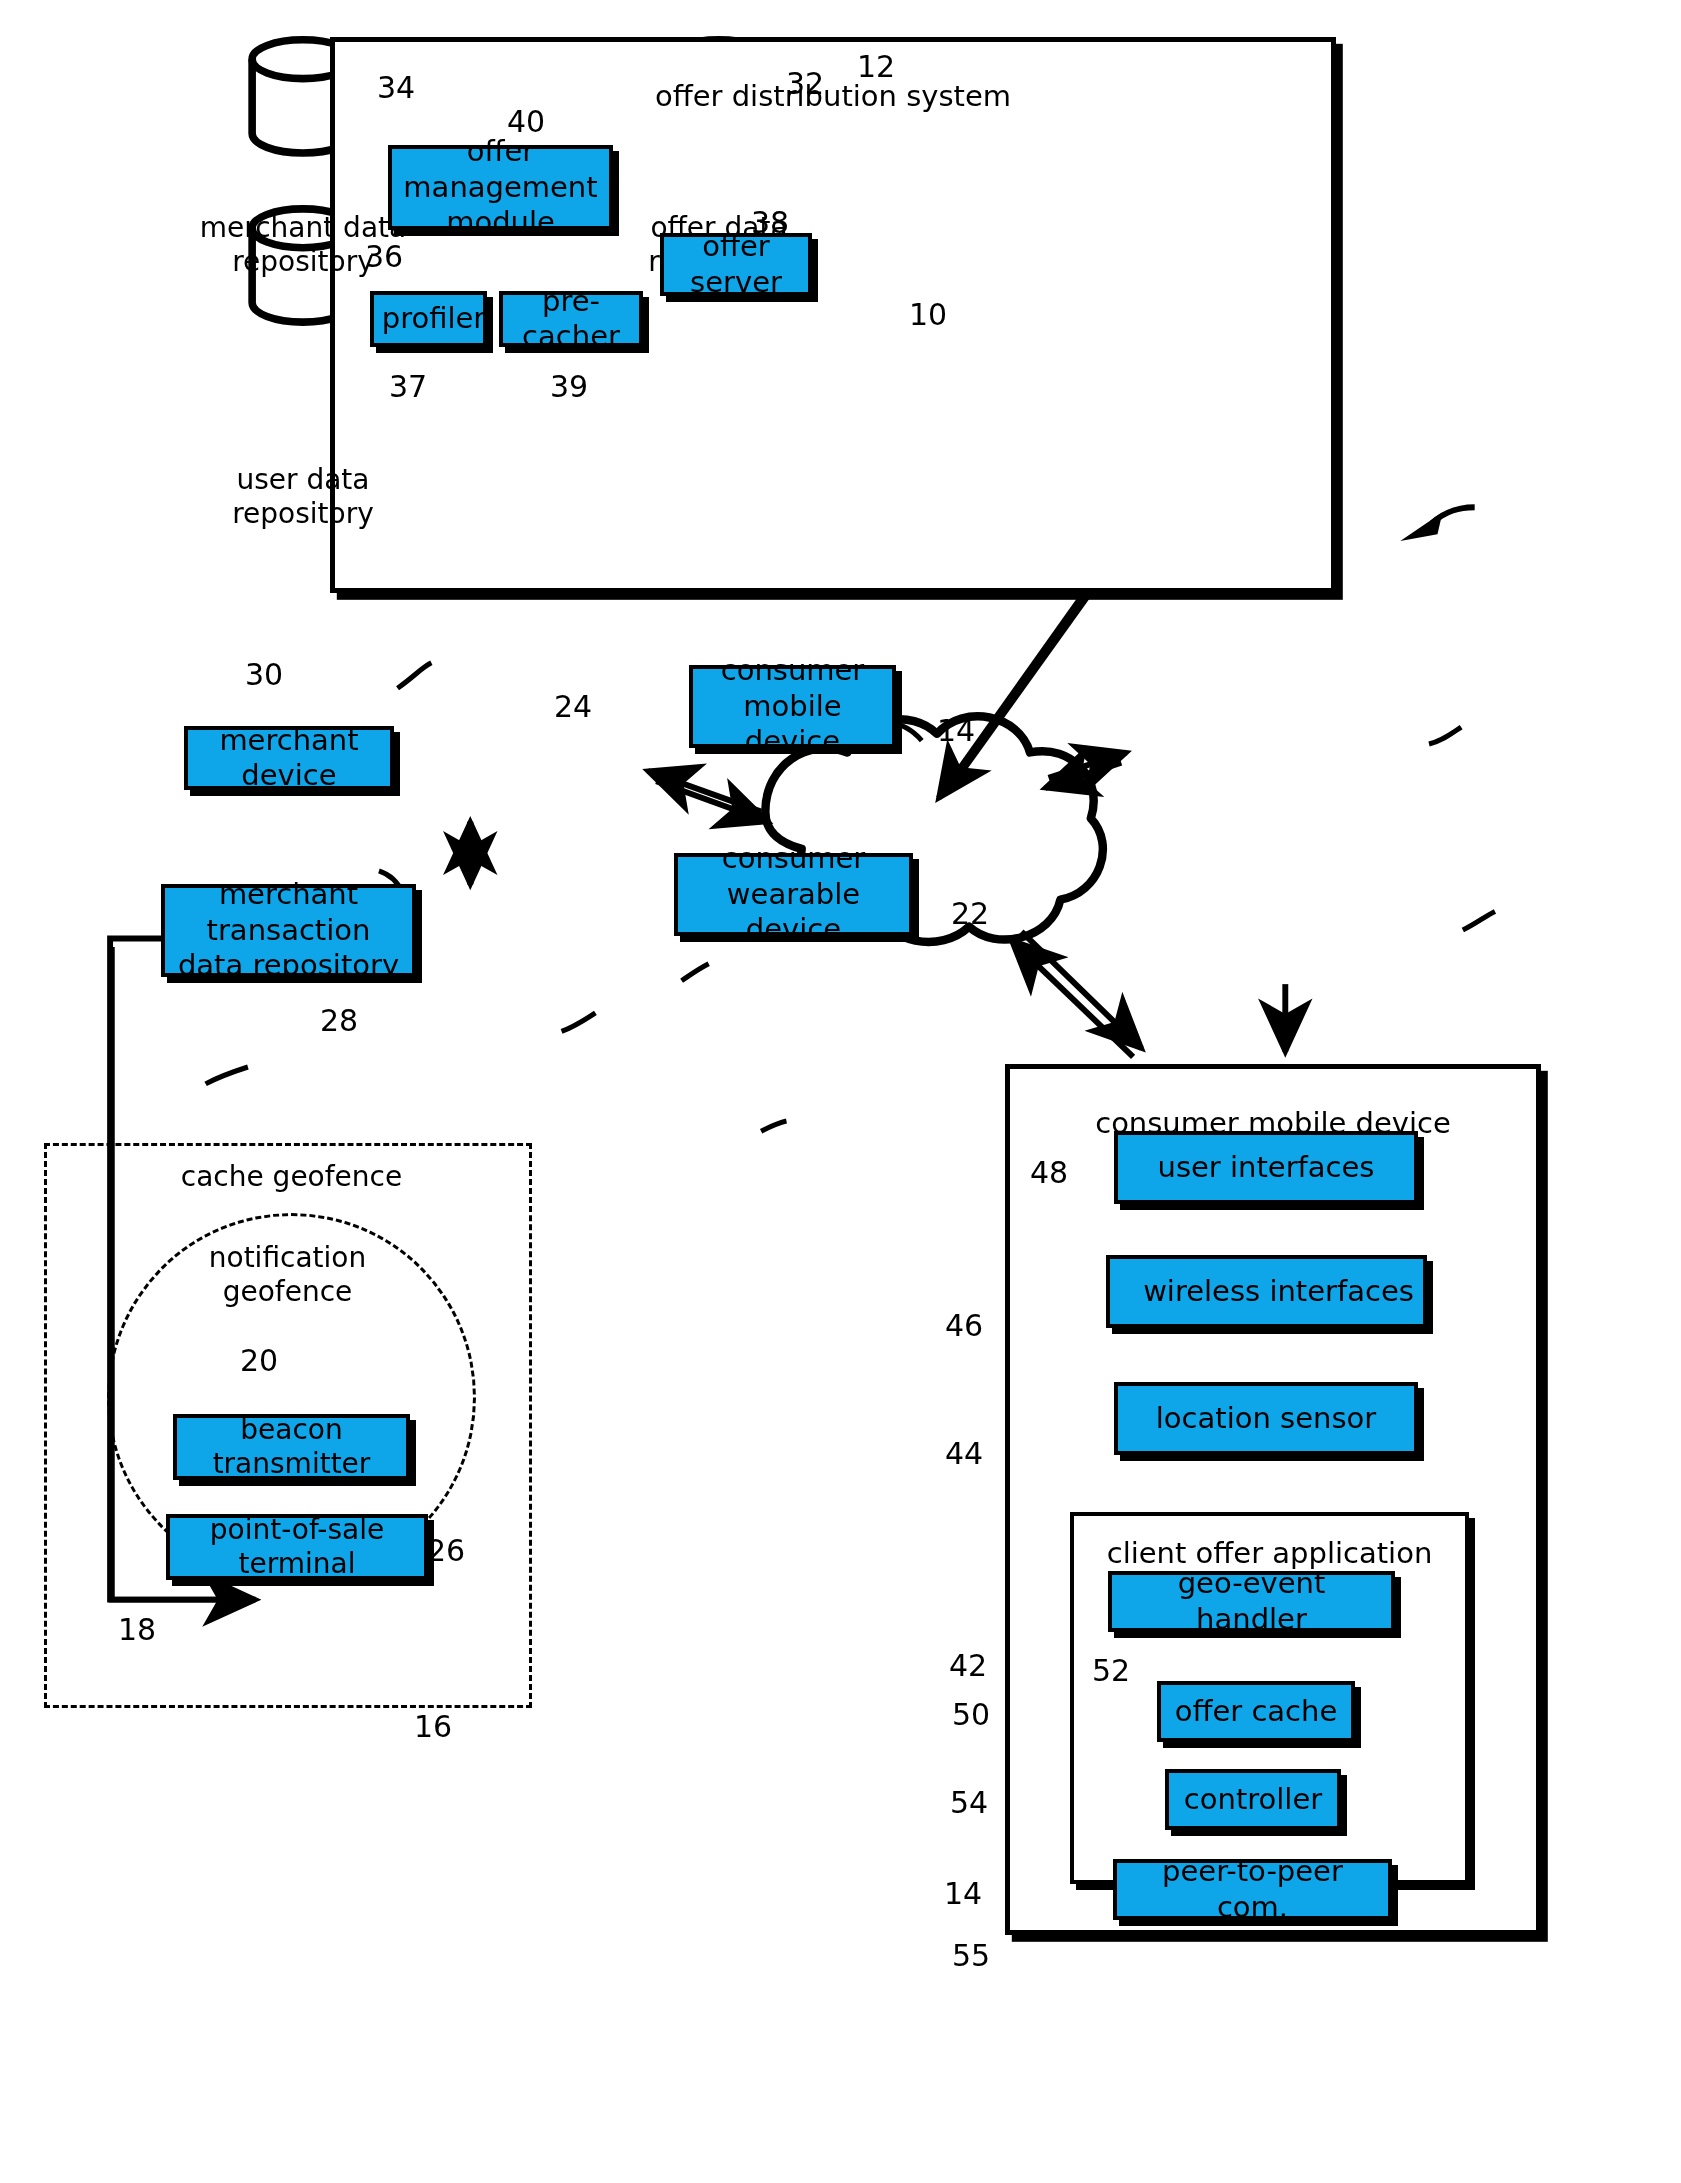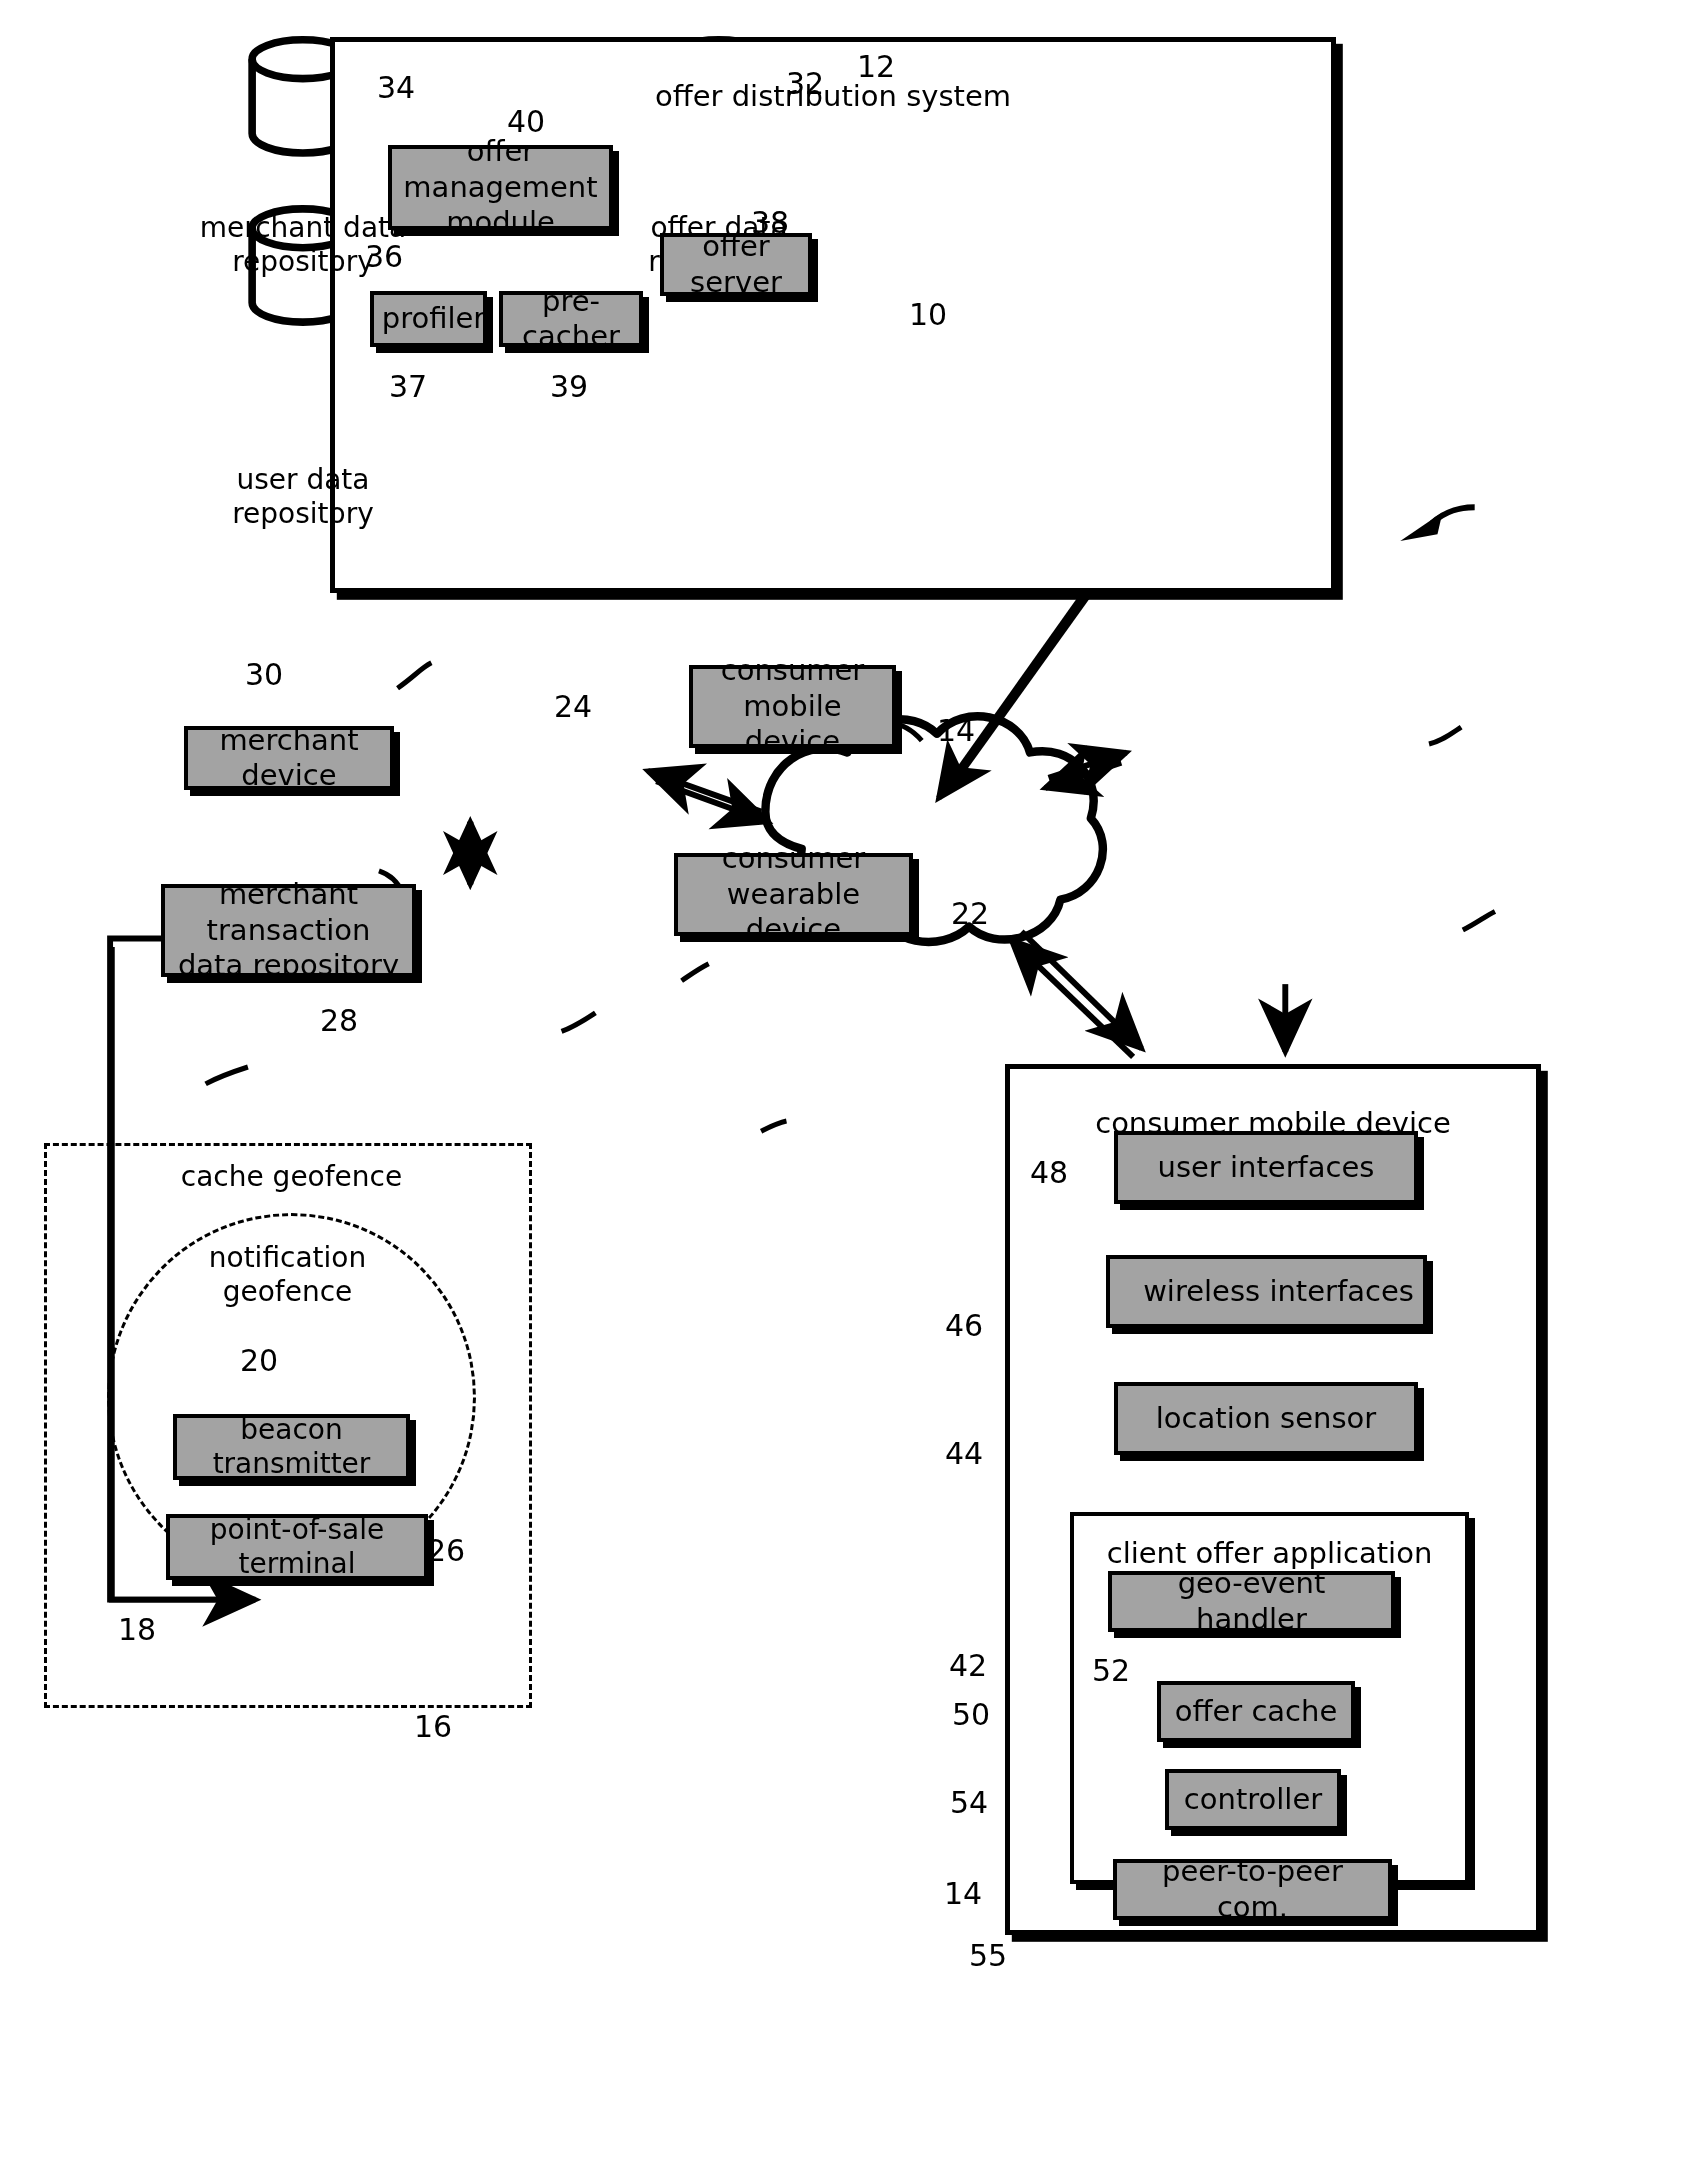--- a/index.html
+++ b/index.html
@@ -3,21 +3,21 @@
 <meta charset="utf-8">
 <style>
   html,body{margin:0;padding:0;background:#fff;}
   body{width:1682px;height:2183px;position:relative;
        font-family:"DejaVu Sans","Liberation Sans",sans-serif;color:#000;
        overflow:hidden;}
   #stage{position:absolute;left:0;top:0;width:1682px;height:2183px;}
   svg.layer{position:absolute;left:0;top:0;width:1682px;height:2183px;pointer-events:none;}
 
   
-  .node{position:absolute;box-sizing:border-box;background:#a3a3a3;
+  .node{position:absolute;box-sizing:border-box;background:#0ea5e9;
         border:4.2px solid #000;
         box-shadow:6px 6px 0 0 #000;
         display:flex;align-items:center;justify-content:center;text-align:center;
         line-height:1.22;}
   .node .lbl{padding:0 6.8px;}
 
   
   .panel{position:absolute;box-sizing:border-box;background:#fff;
          border:5px solid #000;box-shadow:6.8px 6.8px 0 0 #000;}
   .panel > .title{position:absolute;left:0;right:0;text-align:center;}
@@ -289,16 +289,16 @@
 
   <div class="node fs34" style="left:1165px;top:1769px;width:176px;height:61px;">
     <span class="lbl">controller</span>
   </div>
   <div class="ref" style="left:950px;top:1788px;">54</div>
 
   <div class="node fs34" style="left:1113px;top:1859px;width:279px;height:61px;">
     <span class="lbl">peer-to-peer com.</span>
   </div>
   <div class="ref" style="left:944px;top:1879px;">14</div>
-  <div class="ref" style="left:952px;top:1941px;margin-left:17px;">55</div>
+  <div class="ref" style="left:952px;top:1941px;">55</div>
 
 </div>
 
 
 </body></html>

